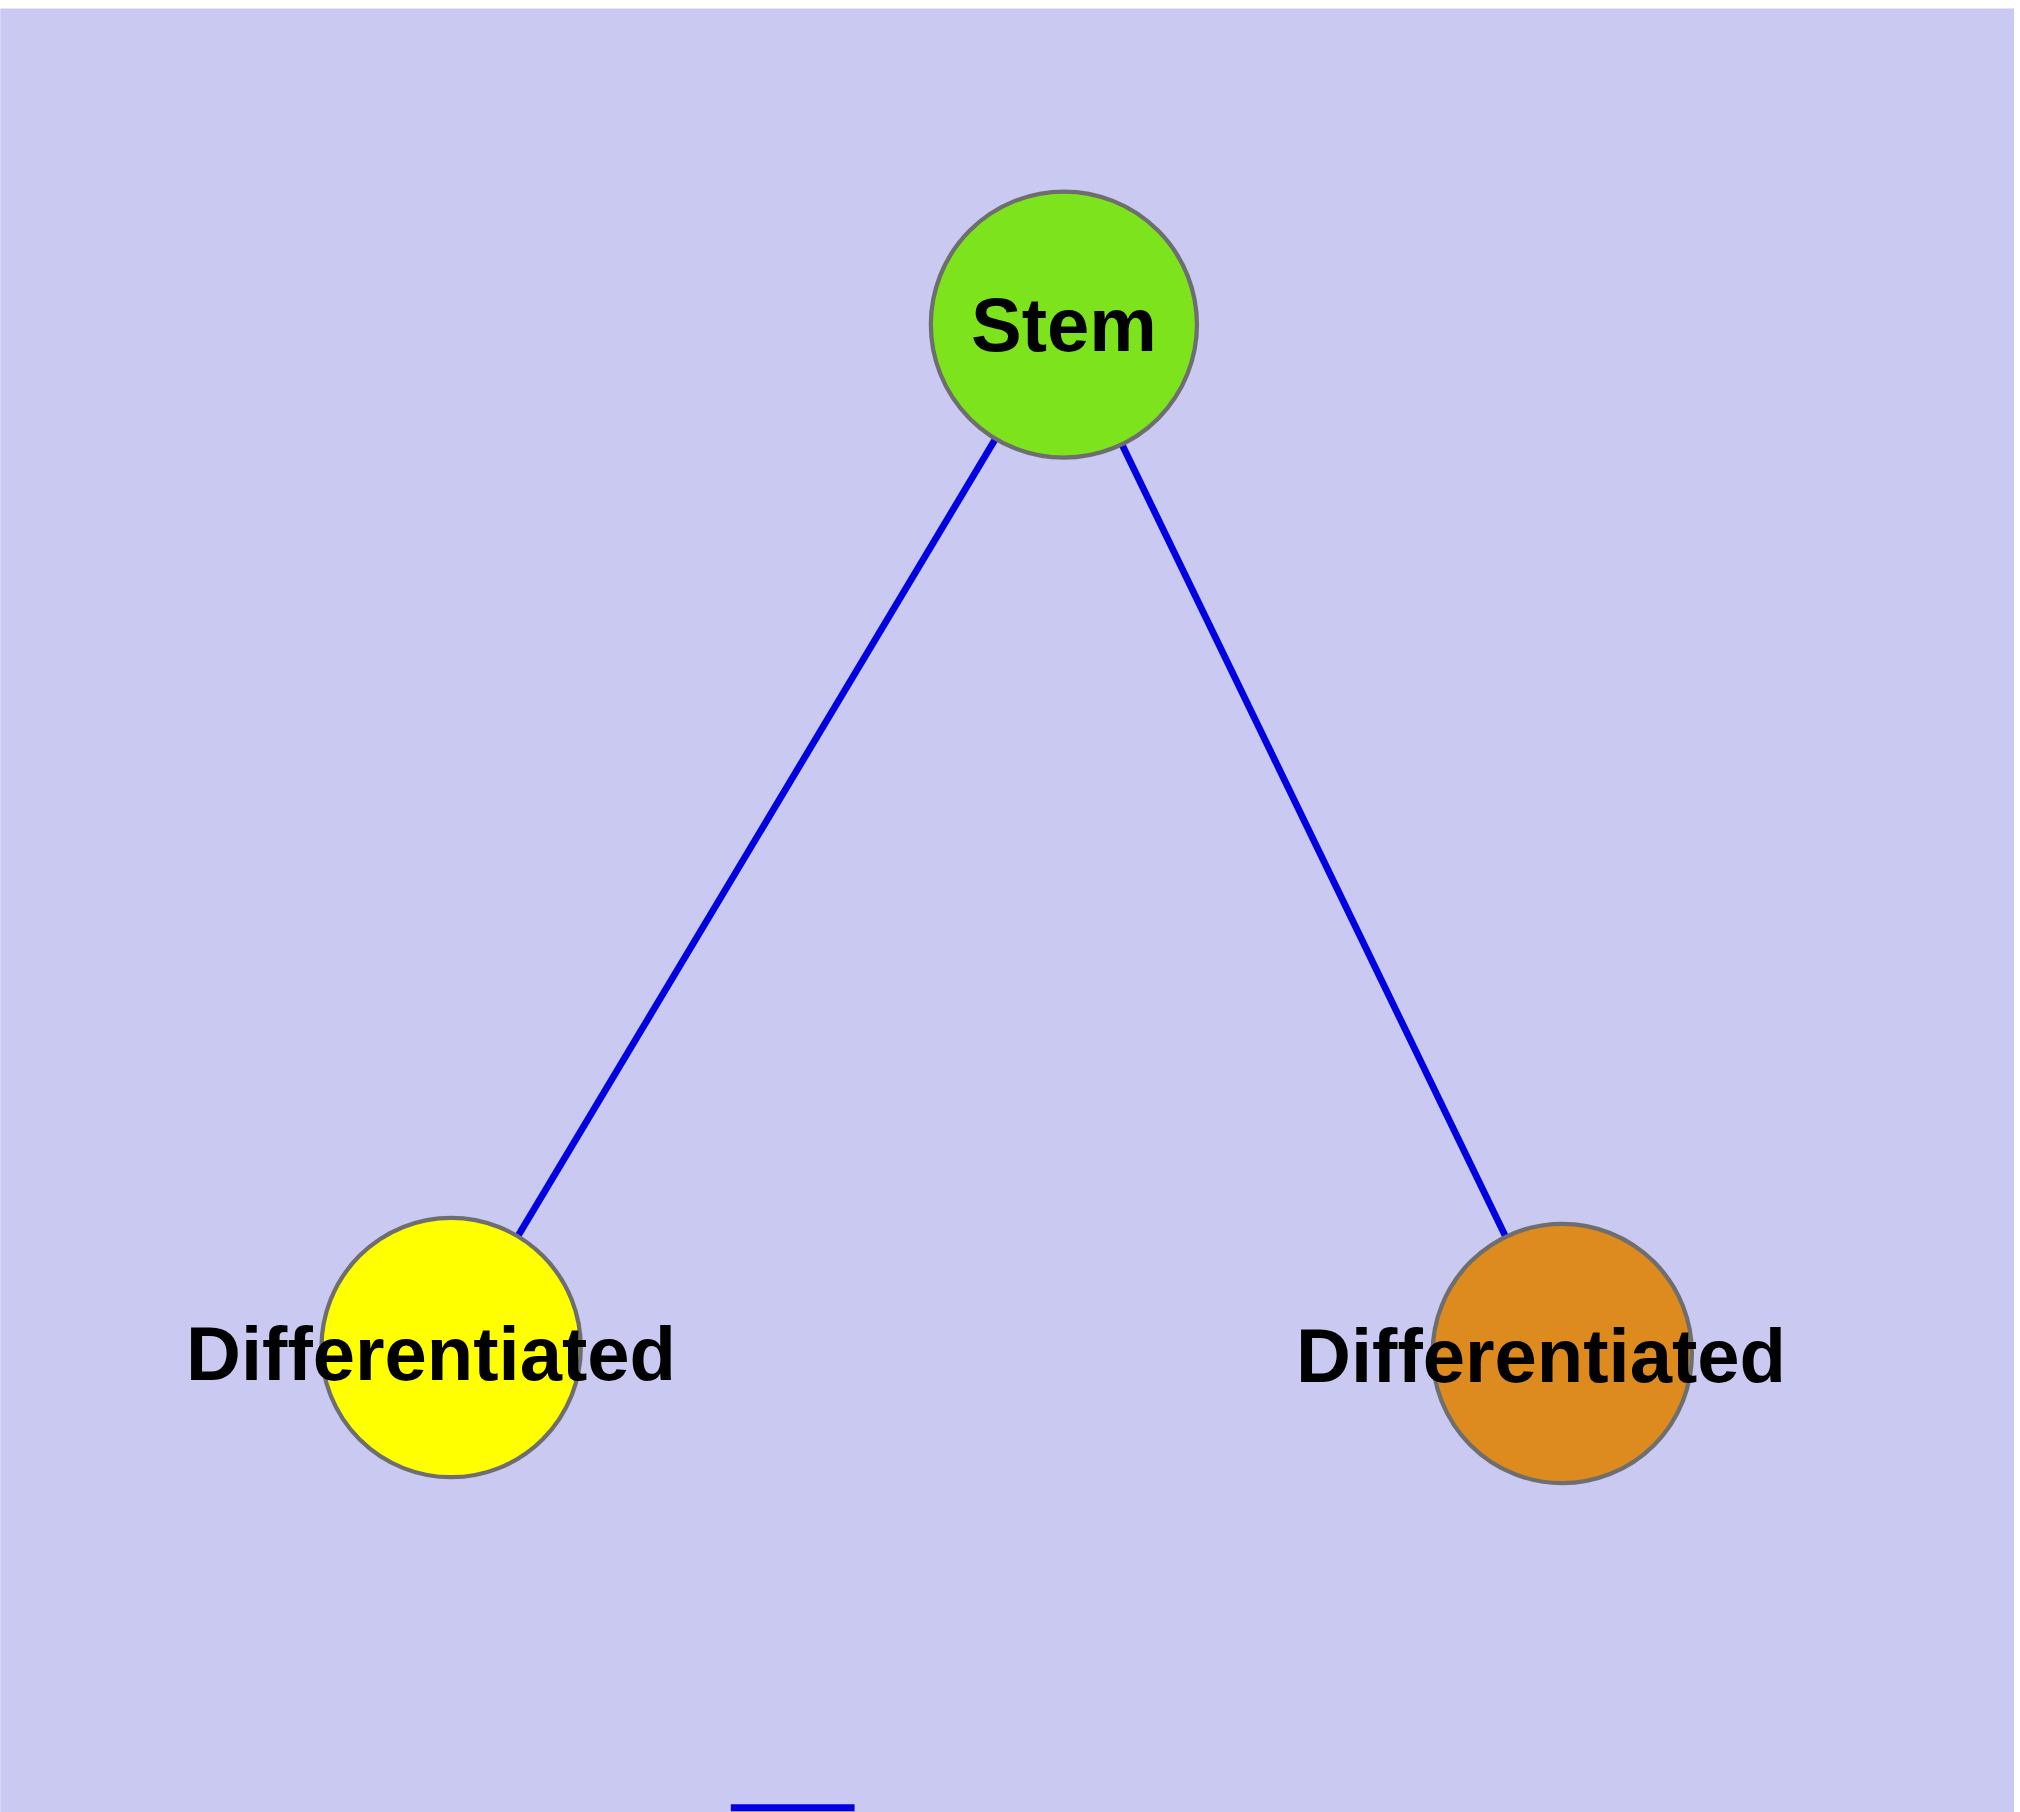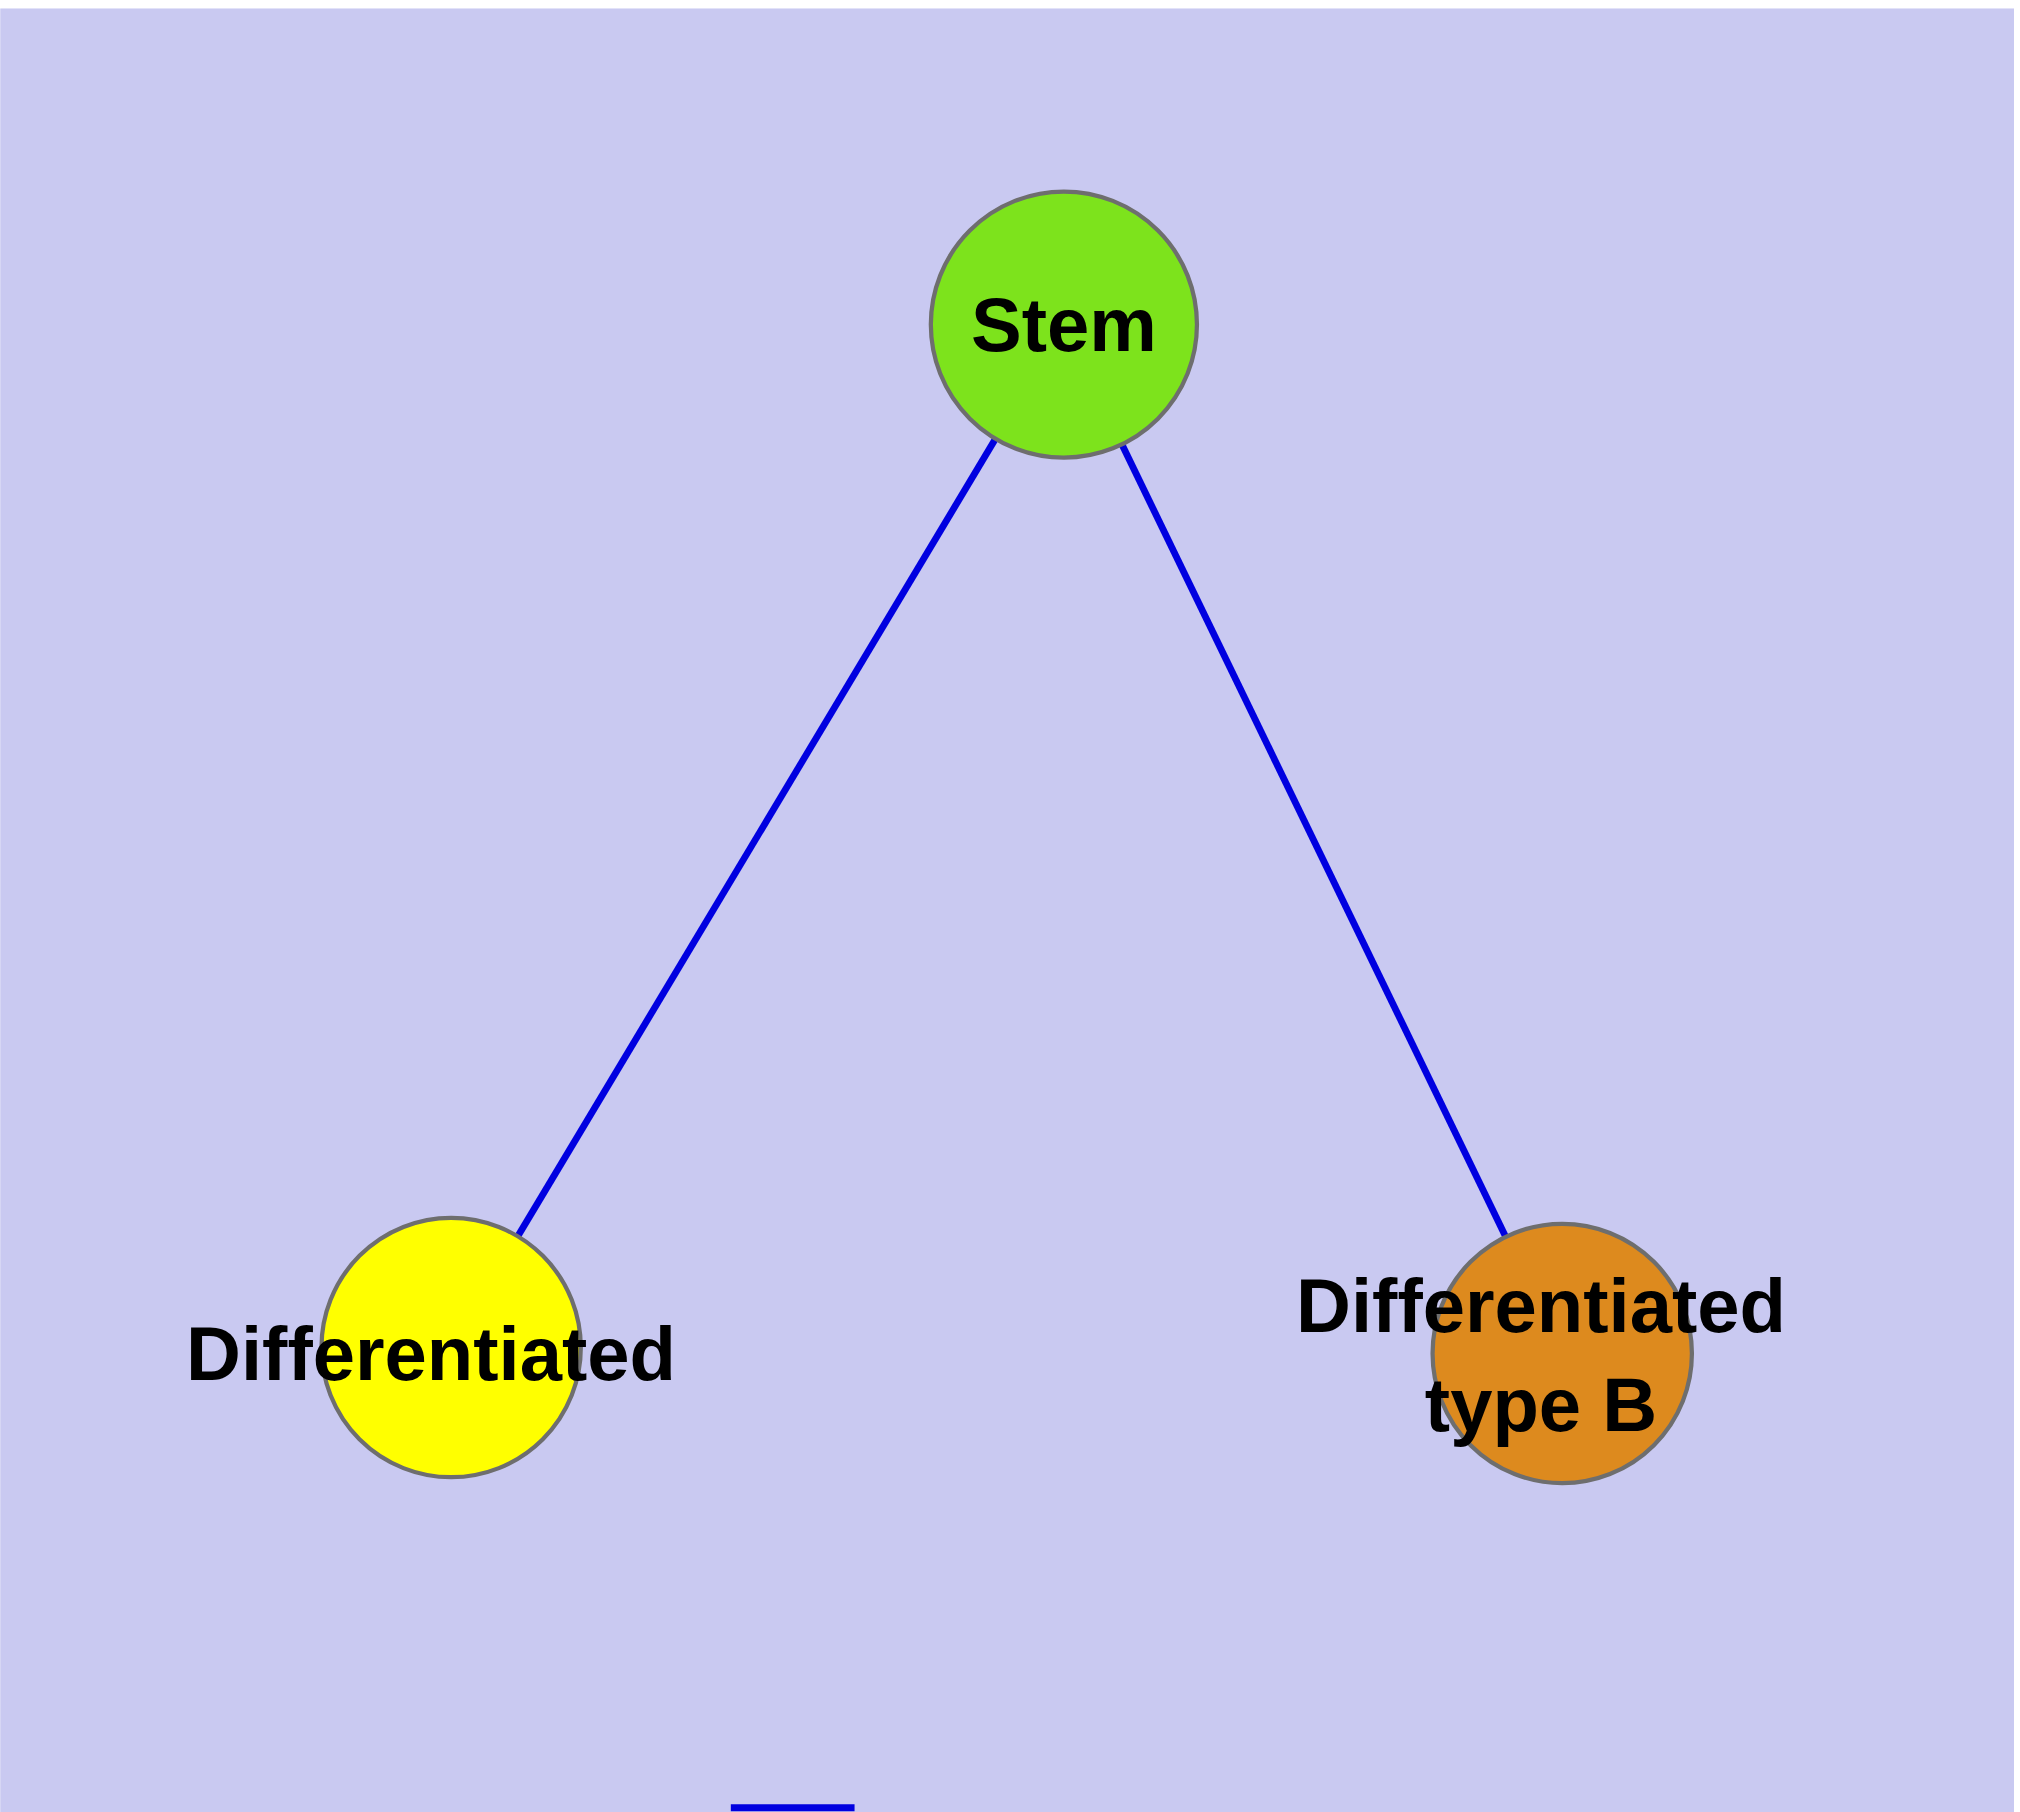--- a/index.html
+++ b/index.html
@@ -64,17 +64,16 @@
   </svg>
 
   <div class="label" style="left:1064px; top:325px;">Stem</div>
 
   <div class="label" style="left:431px; top:1354px;">
     <span>Differentiated</span>
   </div>
 
   <div class="label" style="left:1541px; top:1356px;">
     <span>Differentiated</span>
-    <span>type B</span>
   </div>
 
 </div>
 
 
 </body></html>

